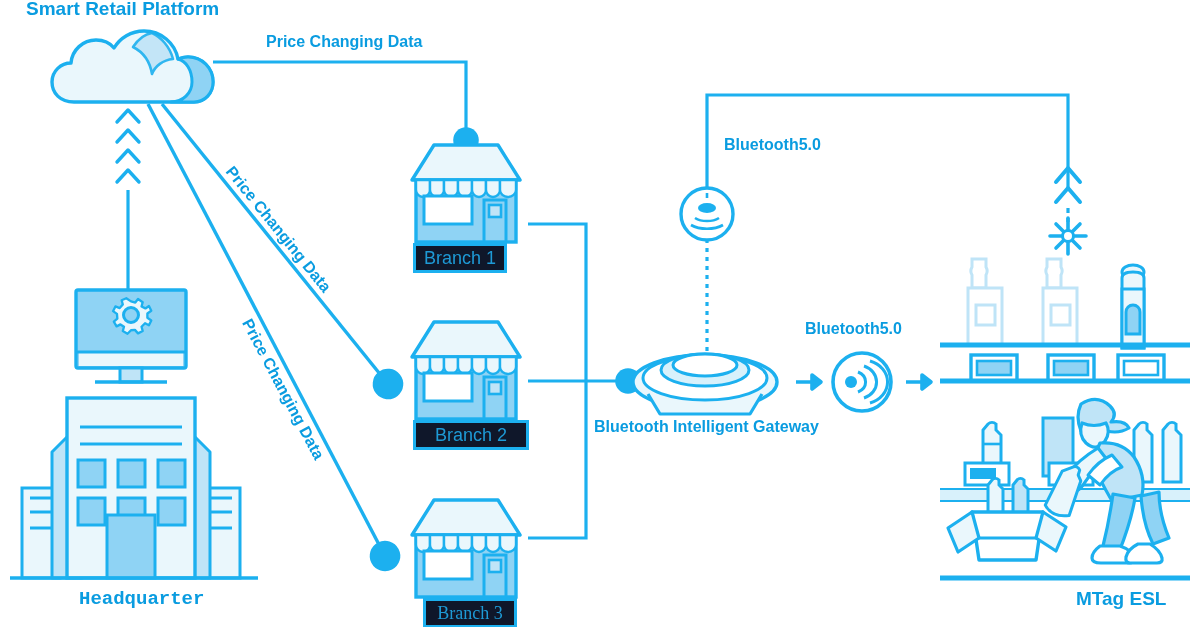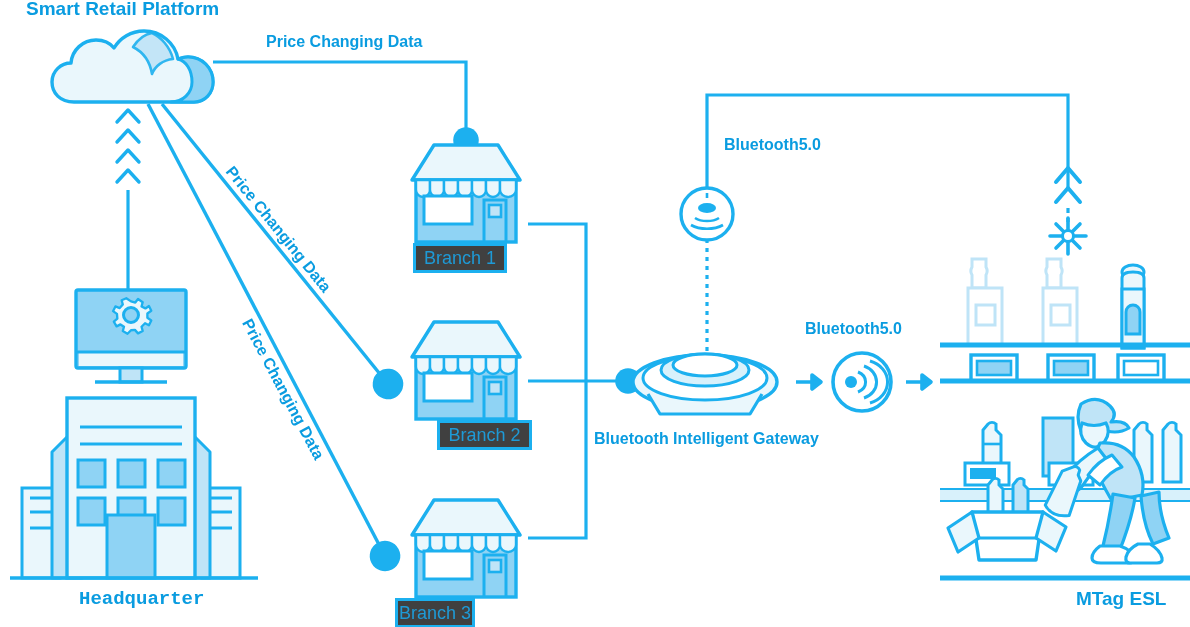--- a/index.html
+++ b/index.html
@@ -8,21 +8,21 @@
     font-family:"Liberation Sans","DejaVu Sans",sans-serif;
     width:1190px;height:627px;overflow:hidden;position:relative;
   }
   #stage{position:relative;width:1190px;height:627px;background:#ffffff;}
   #stage svg{position:absolute;left:0;top:0;}
   .lbl{position:absolute;color:#0a9ce0;font-weight:bold;white-space:nowrap;}
   .lbl.t-title{font-size:19px;}
   .lbl.t-mid{font-size:16px;}
   .lbl.rot{transform-origin:0 0;}
   .boxlbl{
-    position:absolute;background:#404040;border:3px solid #1cb0ef;
+    position:absolute;background:#0f172a;border:3px solid #1cb0ef;
     color:#1e9ad6;font-size:18px;font-weight:normal;
     display:flex;align-items:center;justify-content:center;
     box-sizing:border-box;
   }
 </style>
 </head>
 <body>
 
 <div id="stage">
 
@@ -300,23 +300,23 @@
   <div class="lbl t-mid" style="left:266px;top:33px;">Price Changing Data</div>
 
   <div class="lbl t-mid rot" style="left:236px;top:163px;transform:rotate(51deg);">Price Changing Data</div>
 
   <div class="lbl t-mid rot" style="left:254px;top:316px;transform:rotate(62deg);">Price Changing Data</div>
 
   <div class="lbl t-mid" style="left:724px;top:136px;">Bluetooth5.0</div>
 
   <div class="lbl t-mid" style="left:805px;top:320px;">Bluetooth5.0</div>
 
-  <div class="lbl t-mid" style="left:594px;top:418px;margin-top:12px;">Bluetooth Intelligent Gateway</div>
+  <div class="lbl t-mid" style="left:594px;top:418px;">Bluetooth Intelligent Gateway</div>
 
   <div class="lbl t-title" style="left:79px;top:588px;font-family:Liberation Mono, monospace;">Headquarter</div>
 
   <div class="lbl t-title" style="left:1076px;top:588px;">MTag ESL</div>
 
   <div class="boxlbl" style="left:413px;top:243px;width:94px;height:30px;">Branch 1</div>
-  <div class="boxlbl" style="left:413px;top:420px;width:95px;height:30px;margin-left:24px;">Branch 2</div>
-  <div class="boxlbl" style="left:395px;top:598px;width:80px;height:30px;">Branch 3</div>
+  <div class="boxlbl" style="left:413px;top:420px;width:116px;height:30px;">Branch 2</div>
+  <div class="boxlbl" style="left:423px;top:598px;width:94px;height:30px;font-family:Liberation Serif, serif;">Branch 3</div>
 
 </div>
 
 </body></html>

